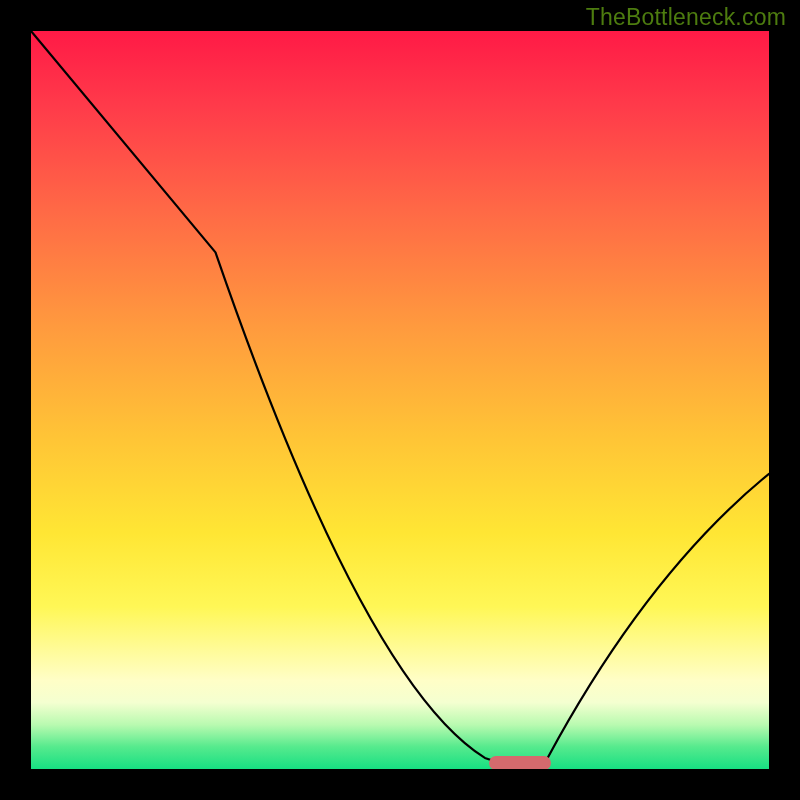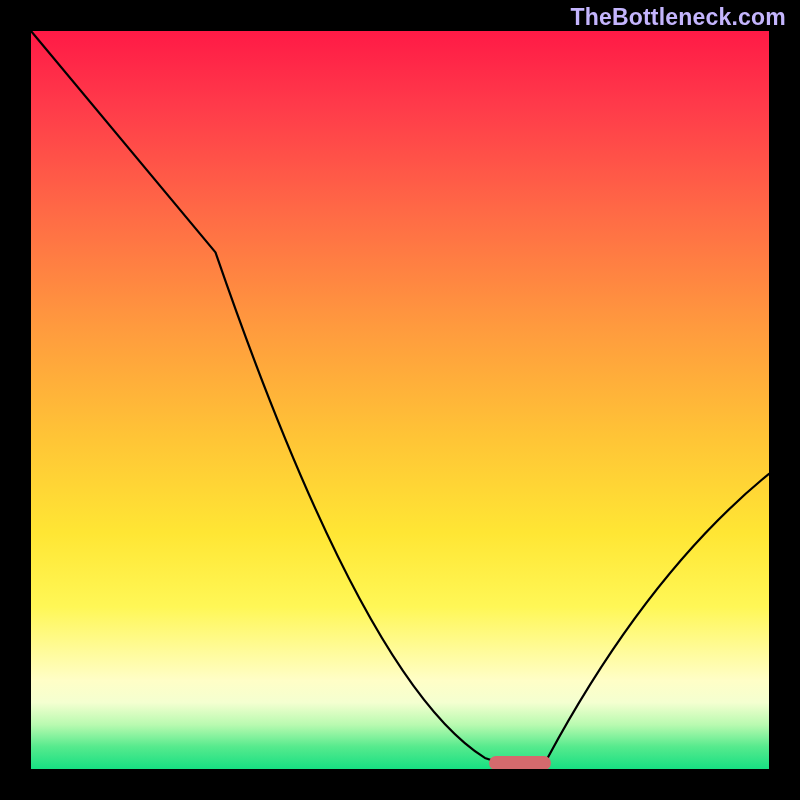--- a/index.html
+++ b/index.html
@@ -14,23 +14,23 @@
   .stage {
     position: relative;
     width: 800px;
     height: 800px;
     background: #000;
   }
   .watermark {
     position: absolute;
     top: 4px;
     right: 14px;
-    color: #c4b5fd;
+    color: #4d7c0f;
     font-size: 23px;
-    font-weight: 700;
+    font-weight: 400;
     letter-spacing: 0.2px;
     user-select: none;
   }
   .plot {
     position: absolute;
     left: 31px;
     top: 31px;
     width: 738px;
     height: 738px;
     overflow: hidden;

